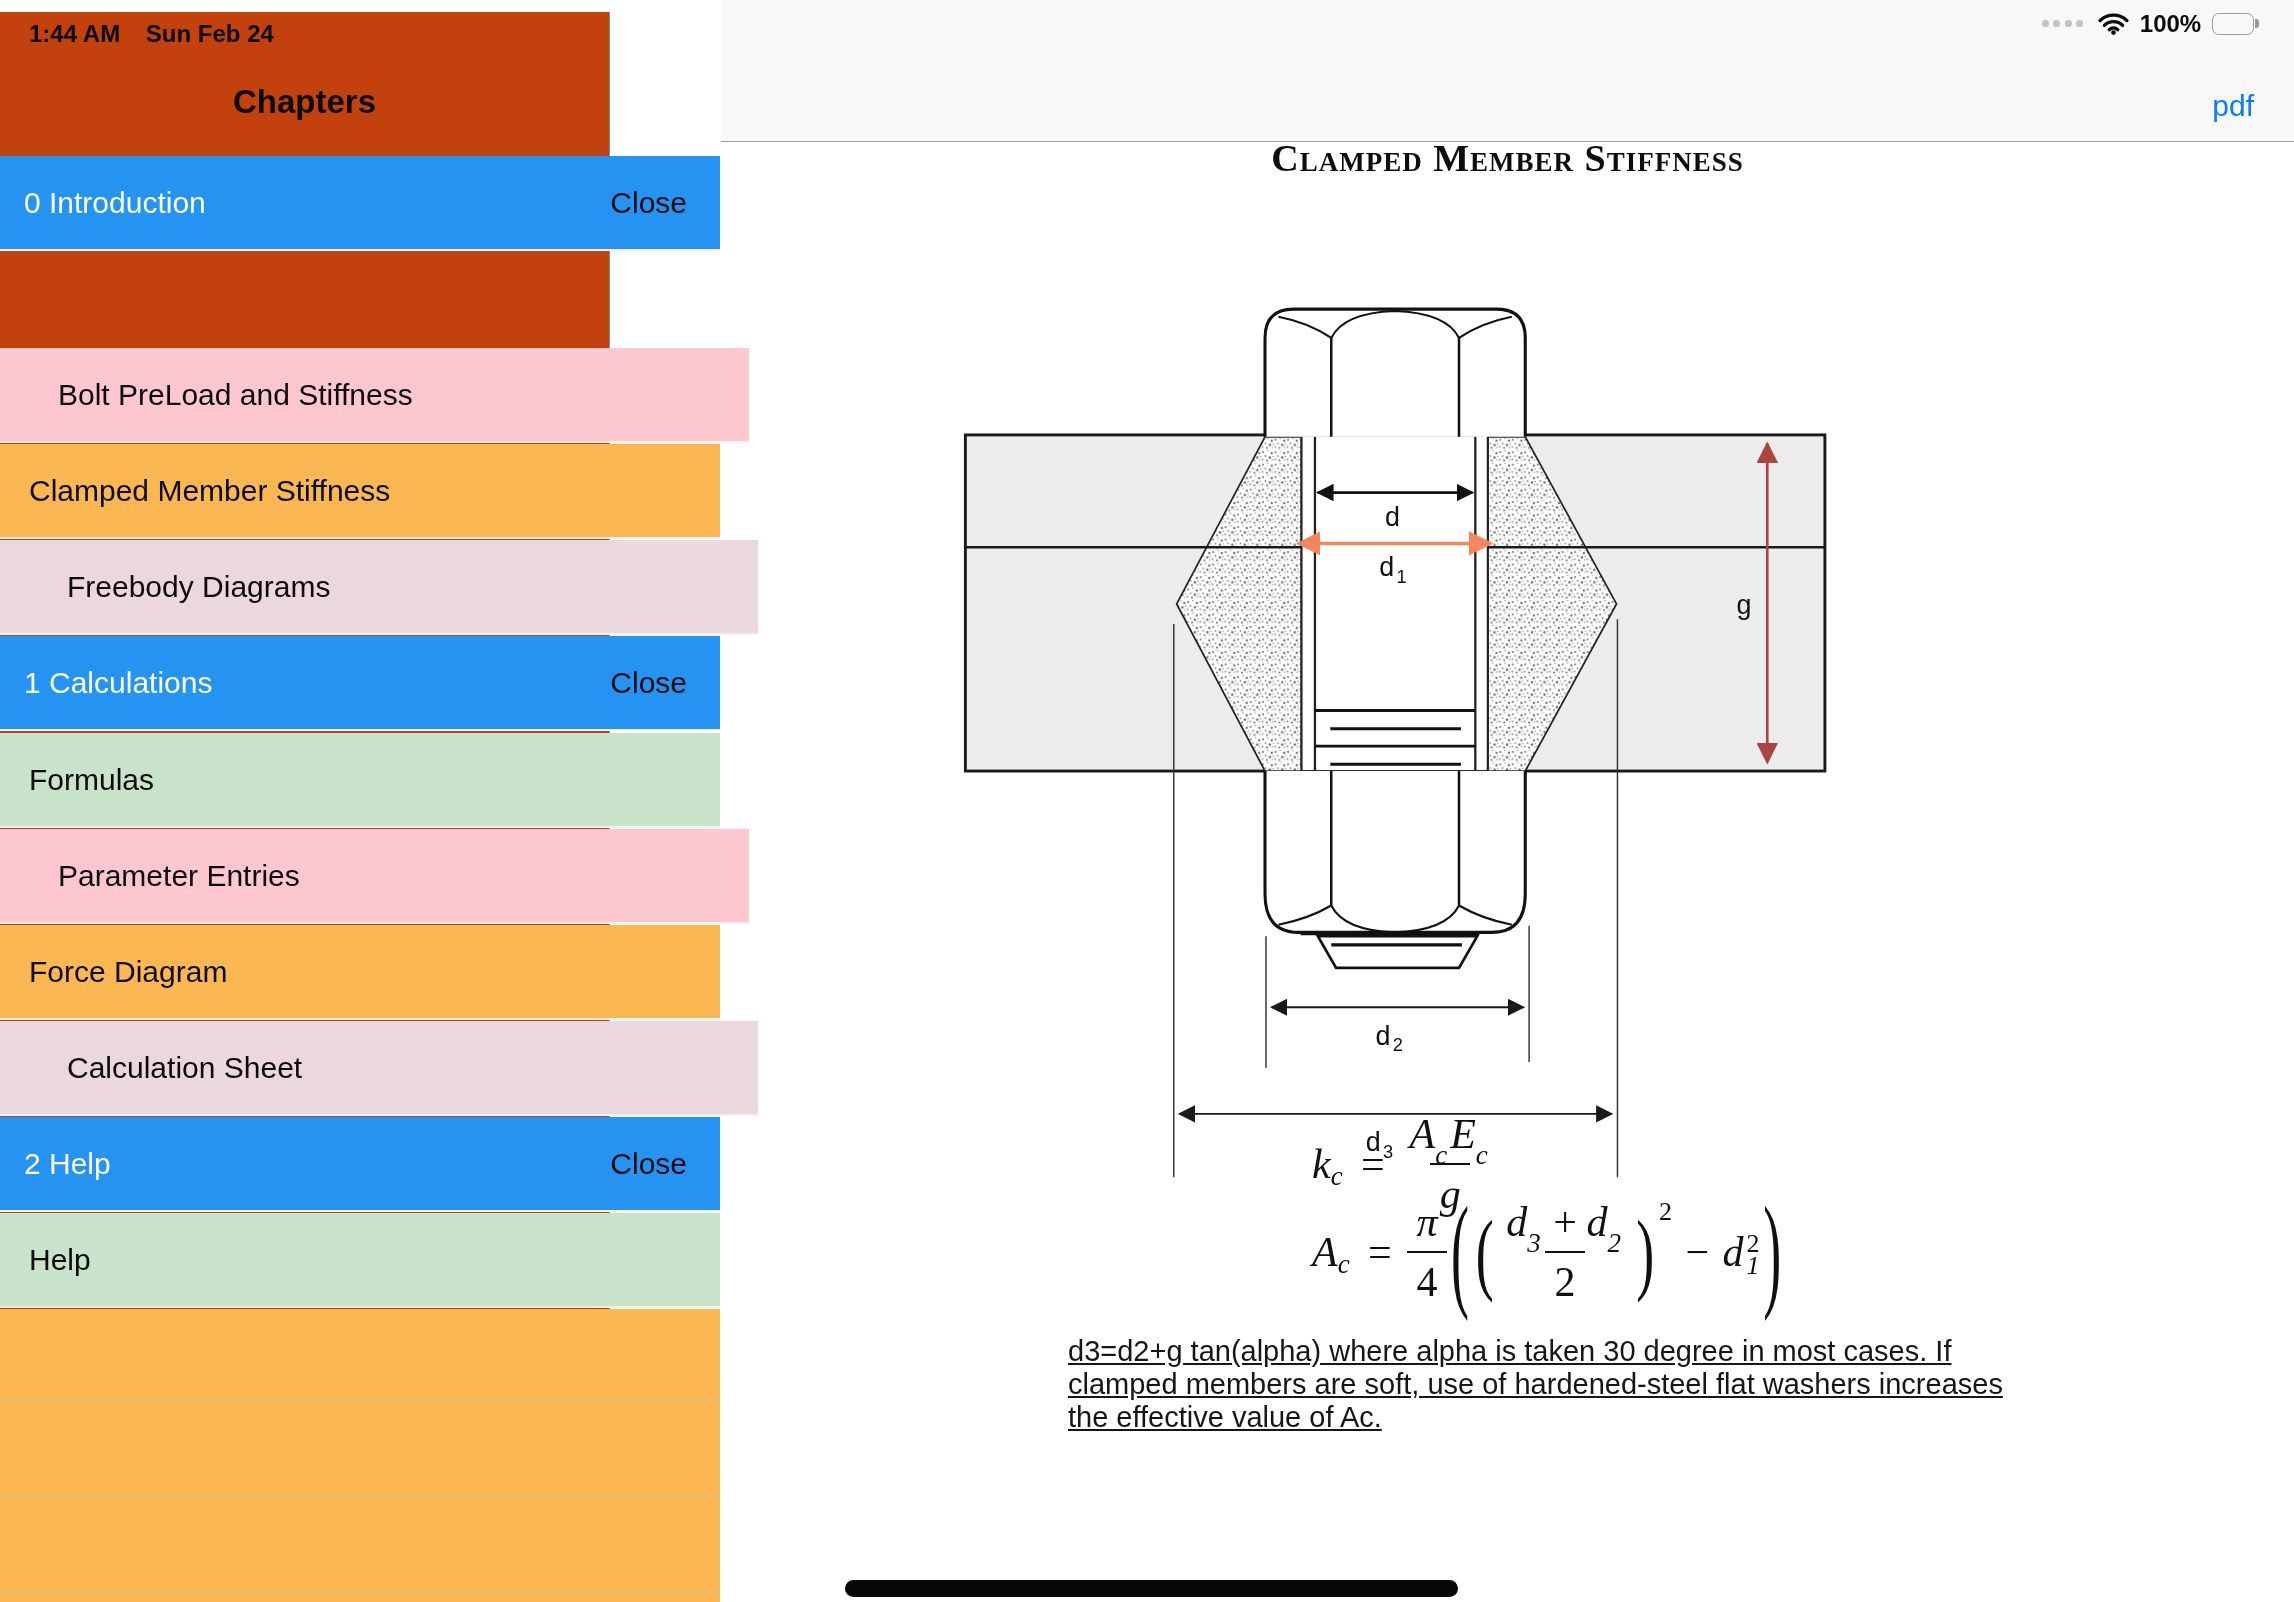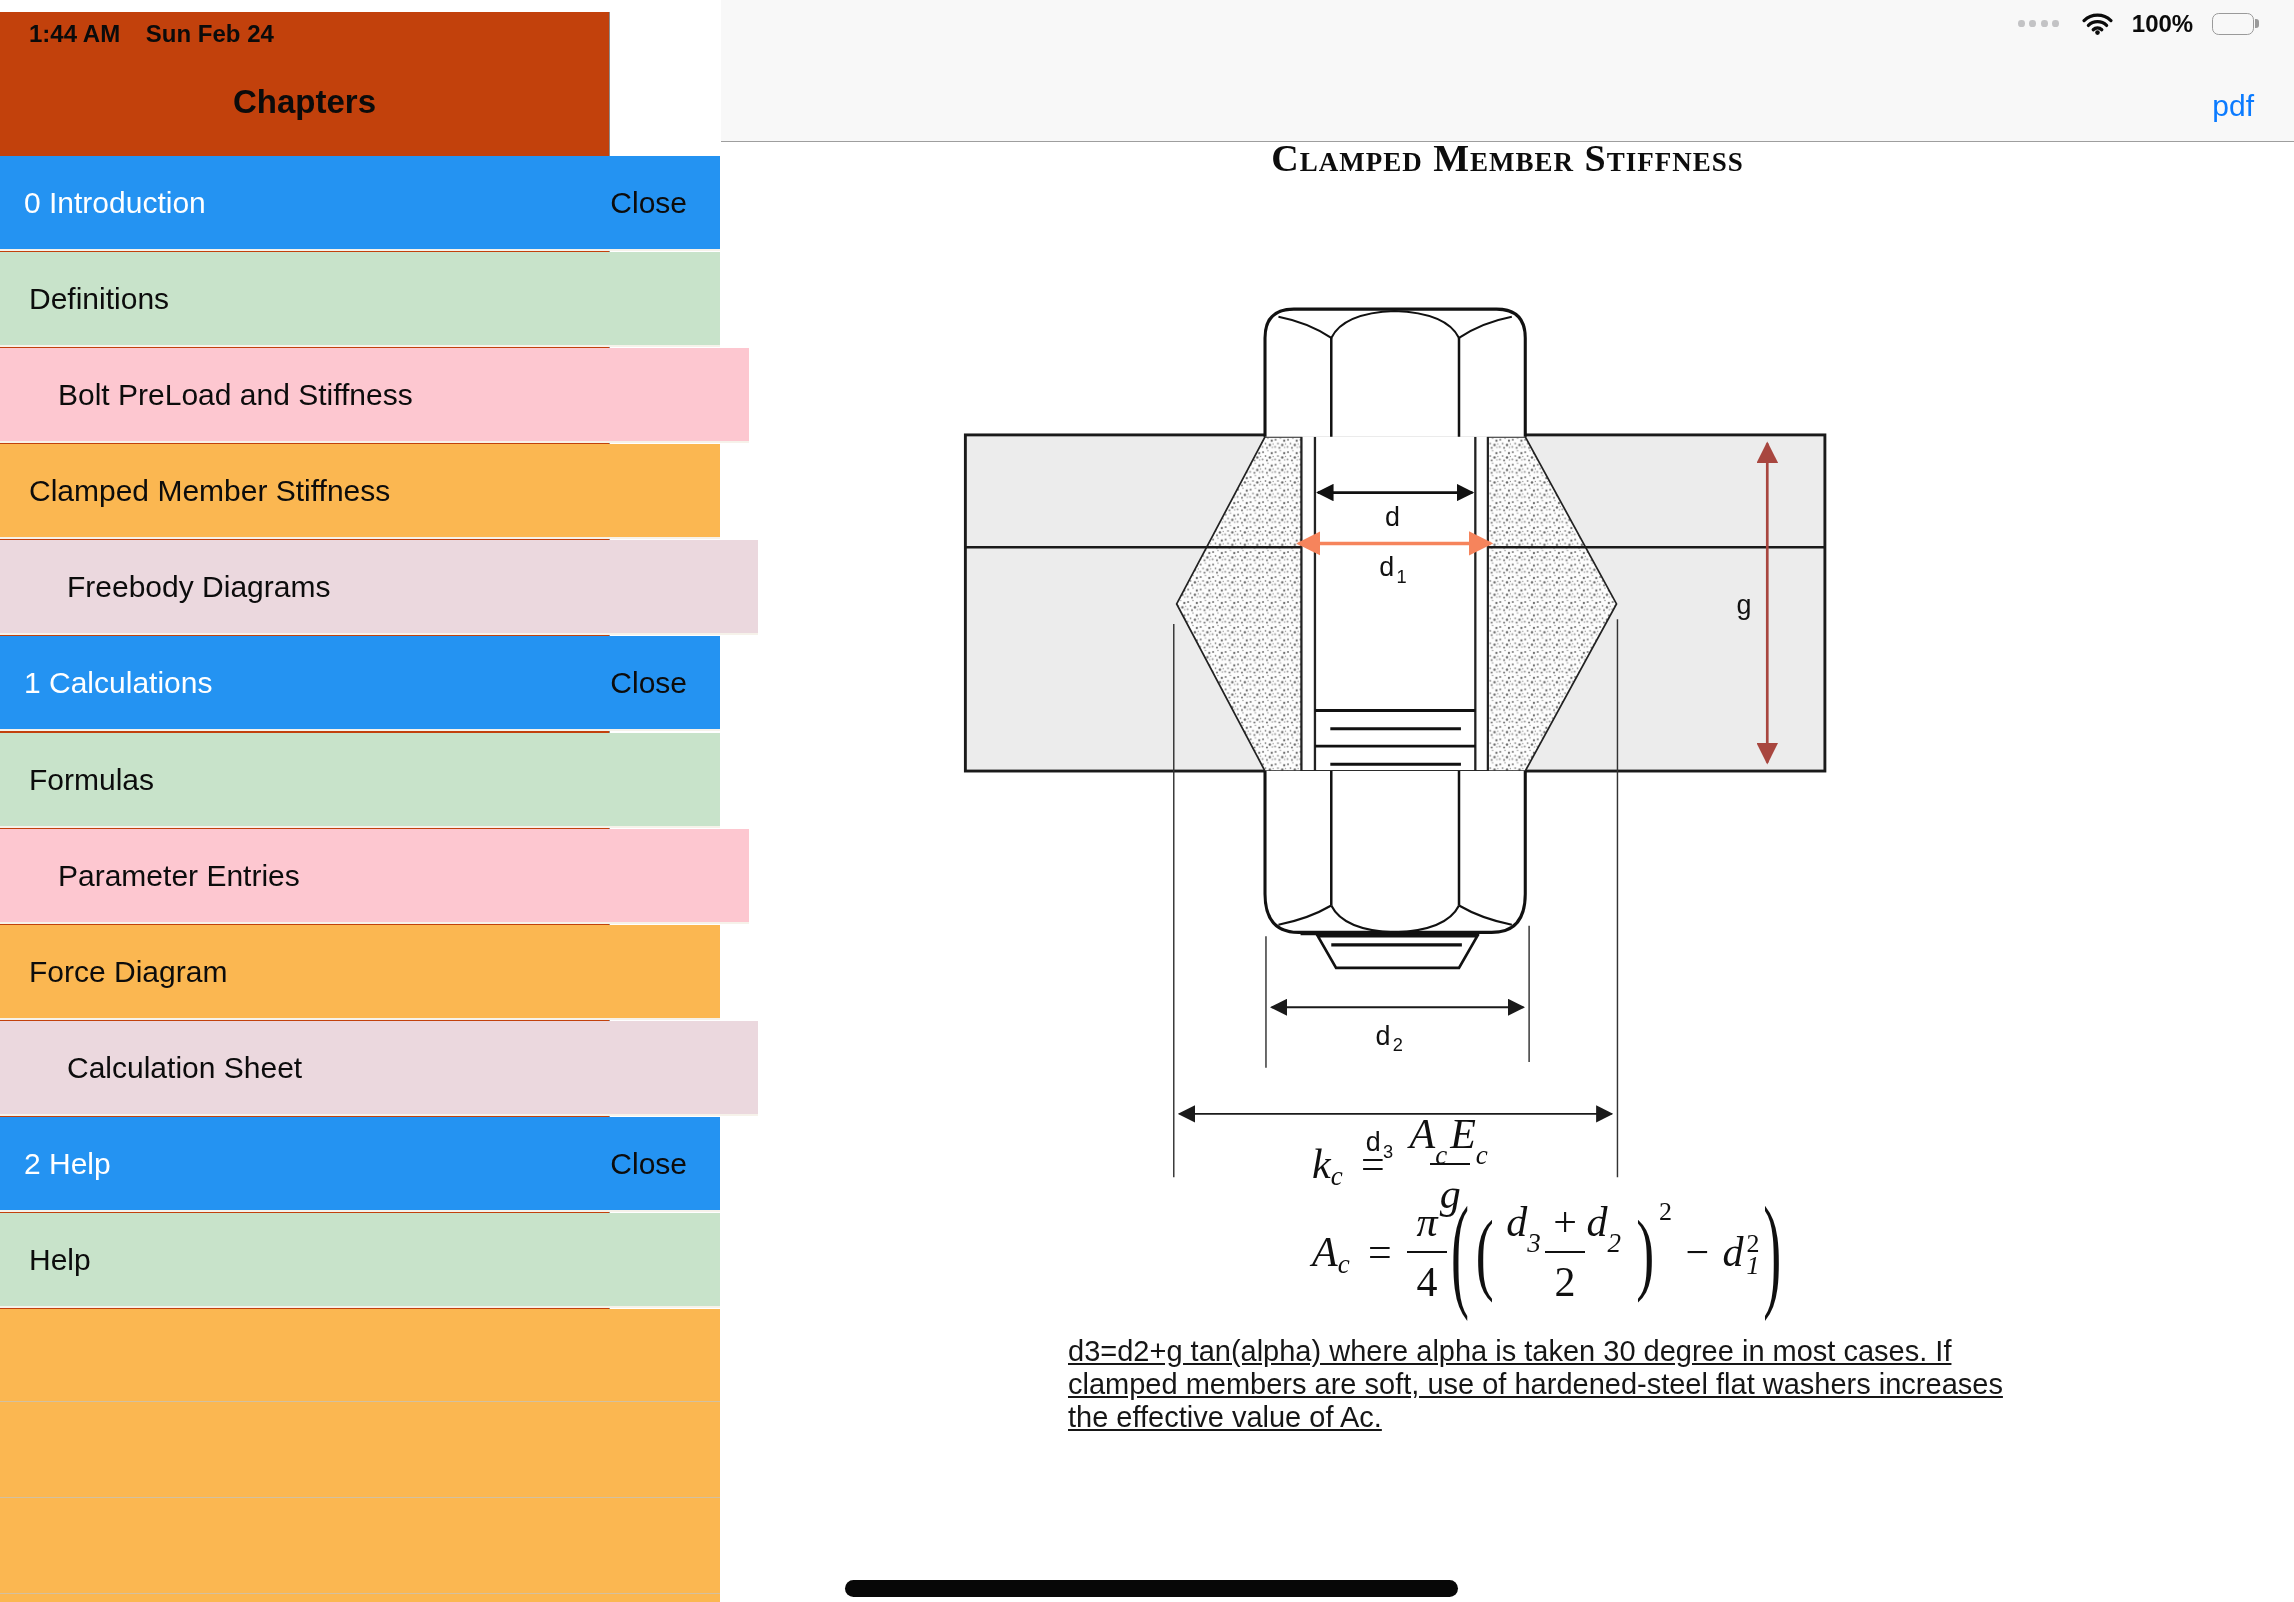--- a/index.html
+++ b/index.html
@@ -22,21 +22,21 @@
   .c-green{background:#c8e3ca;}
   .c-pink{background:#fdc7d0;padding-left:29px;}
   .c-orange{background:#fbb751;}
   .c-lavender{background:#ebd8de;padding-left:38px;}
   .sidebar-footer{position:absolute;left:0;top:1297px;width:720px;height:306px;background:#fbb751;}
   .footer-line{position:absolute;left:0;width:100%;height:0;border-top:1.9px solid #c9c2b4;opacity:.8;}
 
   
   .navbar{position:absolute;left:721px;top:0;width:1573px;height:142px;background:#f8f8f8;
           border-bottom:1.9px solid #9e9e9e;box-sizing:border-box;}
-  .statusbar-right{position:absolute;top:9.6px;right:35px;display:flex;align-items:center;gap:19px;}
+  .statusbar-right{position:absolute;top:9.6px;right:35px;display:flex;align-items:center;gap:11px;}
   .cell-dots{display:flex;gap:4.8px;align-items:center;margin-right:3.8px;}
   .cell-dots span{width:6.7px;height:6.7px;border-radius:50%;background:#c3c3c5;display:block;}
   .bat-pct{font-size:24px;font-weight:600;color:#0b0b0b;}
   .battery{display:flex;align-items:center;}
   .bat-body{width:42px;height:22px;border:1.9px solid #9a9a9a;border-radius:6.7px;padding:1.9px;box-sizing:border-box;}
   .bat-fill{width:100%;height:100%;background:#000;border-radius:2.9px;}
   .bat-nub{width:3.8px;height:9.6px;background:#9a9a9a;border-radius:0 2.9px 2.9px 0;margin-left:1px;}
   .pdf-link{position:absolute;top:77px;right:40px;font-size:30px;color:#0b7bff;cursor:pointer;margin-top:12px;}
 
   
@@ -74,23 +74,20 @@
 <div class="sidebar">
   <div class="statusbar-left">
     <span class="sb-time">1:44 AM</span>
     <span class="sb-date">Sun Feb 24</span>
   </div>
   <div class="sidebar-title">Chapters</div>
 
   <div class="row c-blue" style="top:144px">
     <span class="row-label">0 Introduction</span>
     <span class="row-close">Close</span>
-  </div>
-  <div class="row c-green" style="top:240px">
-    <span class="row-label">Definitions</span>
   </div>
   <div class="row c-pink" style="top:336px">
     <span class="row-label">Bolt PreLoad and Stiffness</span>
   </div>
   <div class="row c-orange" style="top:432px">
     <span class="row-label">Clamped Member Stiffness</span>
   </div>
   <div class="row c-lavender" style="top:528px">
     <span class="row-label">Freebody Diagrams</span>
   </div>

